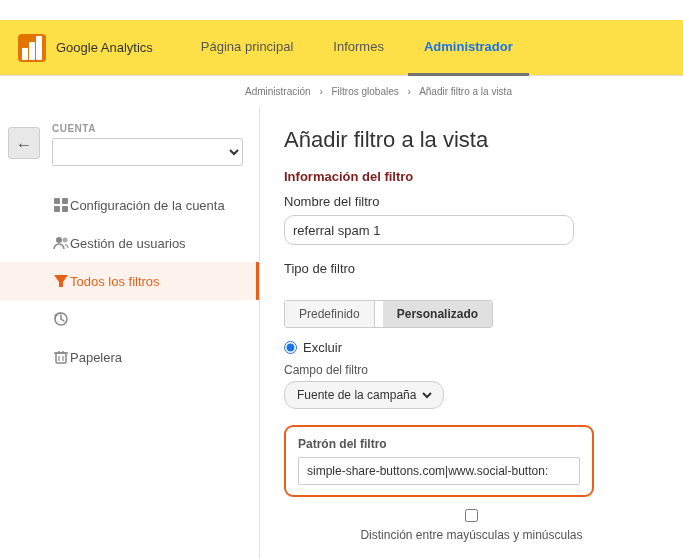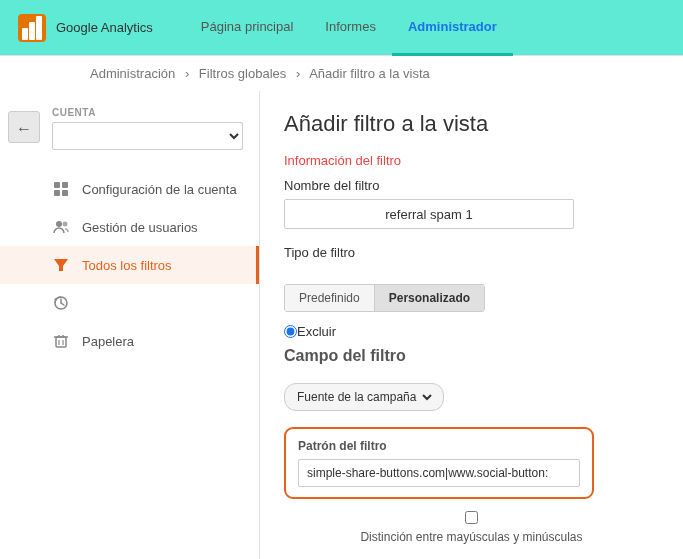--- a/index.html
+++ b/index.html
@@ -5,60 +5,62 @@
     * { box-sizing: border-box; margin: 0; padding: 0; }
     body { font-family: Arial, sans-serif; font-size: 13px; color: #333; background: #fff; width: 683px; min-height: 559px; }
 
     
     .header {
       display: flex;
       align-items: center;
       padding: 0 16px;
       height: 56px;
       border-bottom: 1px solid #e0e0e0;
-      background: #5eead4;
+      background: #fde047;
+      margin-top: 20px;
     }
     .logo-area {
       display: flex;
       align-items: center;
       gap: 8px;
       margin-right: 32px;
     }
     .logo-icon {
       width: 32px;
       height: 32px;
     }
     .nav {
       display: flex;
       align-items: center;
-      gap: 0;
+      gap: 8px;
       flex: 1;
     }
     .nav-item {
       padding: 0 16px;
       height: 56px;
       display: flex;
       align-items: center;
       font-size: 13px;
       color: #555;
       cursor: pointer;
       text-decoration: none;
       border-bottom: 3px solid transparent;
     }
     .nav-item.active {
       color: #1a73e8;
-      border-bottom: 3px solid #14b8a6;
+      border-bottom: 3px solid #737373;
       font-weight: bold;
     }
 
     
     .breadcrumb {
       padding: 10px 16px 10px 90px;
-      font-size: 13px;
+      font-size: 10px;
       color: #777;
+      text-align: center;
     }
     .breadcrumb a { color: #777; text-decoration: none; }
     .breadcrumb-sep { margin: 0 6px; }
 
     
     .main-layout {
       display: flex;
       min-height: 460px;
     }
 
@@ -108,21 +110,20 @@
       color: #333;
       cursor: pointer;
     }
 
     .sidebar-nav {
       margin-top: 20px;
     }
     .sidebar-item {
       display: flex;
       align-items: center;
-      gap: 12px;
       padding: 10px 16px 10px 52px;
       cursor: pointer;
       font-size: 13px;
       color: #555;
     }
     .sidebar-item.active {
       color: #e8611a;
       background: #fef3ec;
       border-right: 3px solid #e8611a;
     }
@@ -142,42 +143,41 @@
     }
     .page-title {
       font-size: 22px;
       font-weight: normal;
       color: #333;
       margin-bottom: 16px;
     }
 
     .section-label {
       font-size: 13px;
-      font-weight: normal;
-      color: #ef4444;
+      font-weight: bold;
+      color: #7f1d1d;
       margin-bottom: 10px;
     }
 
     .field-label {
       font-size: 13px;
       color: #333;
       margin-bottom: 6px;
     }
 
     .text-input {
       width: 100%;
       max-width: 290px;
       height: 30px;
       border: 1px solid #ccc;
-      border-radius: 2px;
+      border-radius: 10px;
       padding: 4px 8px;
       font-size: 13px;
       color: #333;
       outline: none;
-      text-align: center;
     }
 
     .filter-type-section {
       margin-top: 16px;
       margin-bottom: 12px;
     }
 
     .filter-type-label {
       font-size: 13px;
       color: #333;
@@ -193,42 +193,43 @@
     }
     .tab-btn {
       padding: 6px 14px;
       font-size: 12px;
       cursor: pointer;
       background: #f5f5f5;
       color: #555;
       border: none;
       border-right: 1px solid #ccc;
     }
-    .tab-btn:last-child { border-right: none; }
+    .tab-btn:last-child { border-right: none; margin-left: 8px; }
     .tab-btn.active {
       background: #e0e0e0;
       color: #333;
       font-weight: bold;
     }
 
     .radio-row {
       display: flex;
       align-items: center;
+      gap: 6px;
       margin: 12px 0 8px 0;
       font-size: 13px;
     }
     .radio-input {
       accent-color: #1a73e8;
     }
 
     .campo-label {
-      font-size: 16px;
-      color: #555;
-      margin-bottom: 18px;
-      font-weight: bold;
+      font-size: 12px;
+      color: #555;
+      margin-bottom: 4px;
+      font-weight: normal;
     }
 
     .select-dropdown {
       height: 28px;
       border: 1px solid #ccc;
       border-radius: 12px;
       background: #f5f5f5;
       font-size: 12px;
       padding: 0 8px;
       color: #333;

